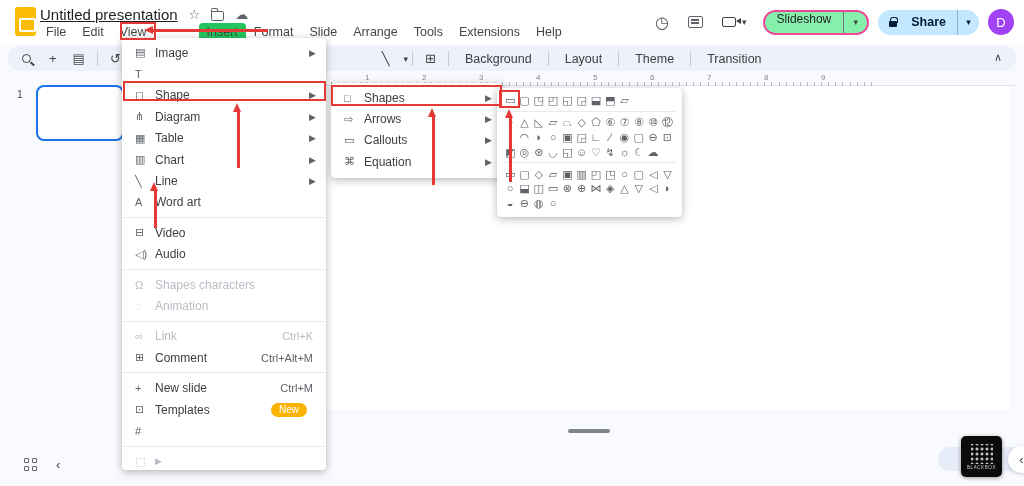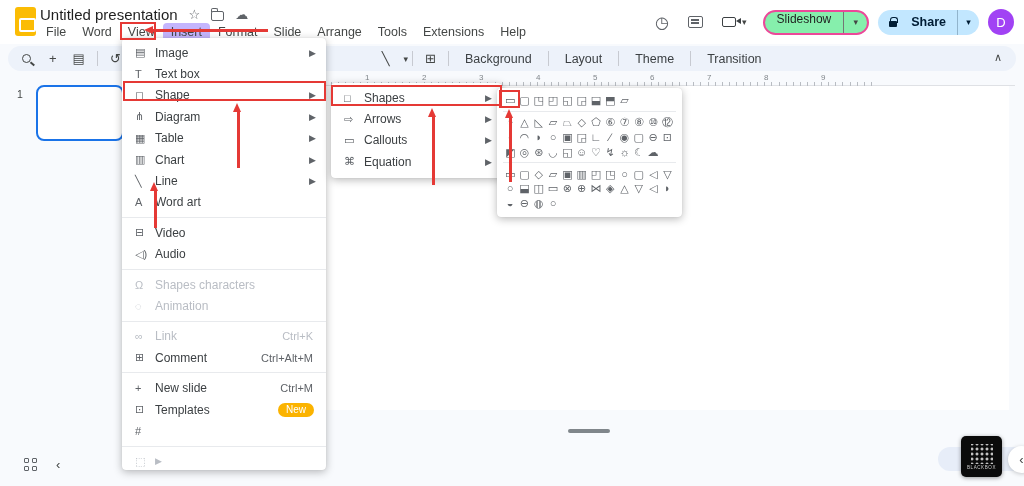--- a/index.html
+++ b/index.html
@@ -4,27 +4,27 @@
 <style>
   * { margin:0; padding:0; box-sizing:border-box; }
   body { font-family:"Liberation Sans","DejaVu Sans",sans-serif; }
   .app { position:relative; width:1024px; height:486px; background:#f8fafd; overflow:hidden; }
 
   
   .header { position:absolute; left:0; top:0; width:1024px; height:44px; background:#ffffff; }
   .slides-logo { position:absolute; left:15px; top:7px; width:21px; height:29px; background:#fbbc04; border-radius:3px; }
   .slides-logo::after { content:""; position:absolute; left:4px; top:11px; width:13px; height:10px; border:2px solid #fff; border-radius:2px; }
   .title-row { position:absolute; left:40px; top:6px; display:flex; align-items:center; gap:11px; }
-  .doc-title { font-size:15px; color:#1f1f1f; }
+  .doc-title { font-size:15px; color:#1f1f1f;text-decoration:underline; }
   .title-ico { font-size:13px; color:#5f6368; }
   .folder-ico { position:relative; width:13px; height:10px; border:1.4px solid #5f6368; border-radius:2px; margin-top:2px; }
   .folder-ico::before { content:""; position:absolute; left:-1px; top:-4px; width:5px; height:3px; border:1.4px solid #5f6368; border-bottom:none; border-radius:2px 2px 0 0; }
   .menubar { position:absolute; left:38px; top:23px; display:flex; font-size:12.5px; color:#444746; }
   .menu-item { padding:2px 8px; border-radius:4px; cursor:default; }
-  .menu-item.open { background:#c4b5fd; }
+  .menu-item.open { background:#22c55e;margin-left:44px; }
   .hdr-right { position:absolute; right:0; top:0; height:44px; display:flex; align-items:center; }
   .clock-ico { font-size:16px; color:#5f6368; margin-right:19px; }
   .comment-ico { width:15px; height:12px; border:1.6px solid #5f6368; border-radius:2px; position:relative; margin-right:19px; }
   .comment-ico::after { content:""; position:absolute; left:2px; top:2px; width:8px; height:1.6px; background:#5f6368; box-shadow:0 3px 0 #5f6368; }
   .cam-wrap { display:flex; align-items:center; margin-right:16px; }
   .cam-ico { width:14px; height:10px; background:transparent; border:1.7px solid #3c4043; border-radius:2px; position:relative; }
   .cam-ico::after { content:""; position:absolute; right:-6px; top:0px; border-top:3px solid transparent; border-bottom:3px solid transparent; border-right:5px solid #3c4043; }
   .caret { font-size:9px; color:#444746; margin-left:6px; }
   .slideshow-btn { display:flex; align-items:flex-start; height:25px; border:2px solid #ec4899; border-radius:13px; background:#86efac; margin-right:9px; }
   .slideshow-btn .lbl { font-size:12px; color:#1f1f1f; padding:0 12px; }
@@ -72,21 +72,21 @@
   
   .dropdown { position:absolute; background:#fff; border-radius:4px; box-shadow:0 2px 8px rgba(0,0,0,.28),0 0 1px rgba(0,0,0,.15); }
   .insert-menu { left:122px; top:38px; width:204px; height:432px; z-index:40; padding-top:4px; }
   .dd-row { height:21.4px; display:flex; align-items:center; font-size:12px; color:#3c4043; position:relative; }
   .dd-row .ico { width:20px; margin-left:13px; font-size:11px; color:#5f6368; flex:none; }
   .dd-row .lbl { flex:1; white-space:nowrap; }
   .dd-row .shortcut { font-size:11px; color:#5f6368; margin-right:13px; }
   .dd-row .sub-arr { font-size:9px; color:#5f6368; margin-right:10px; }
   .dd-row.disabled, .dd-row.disabled .ico, .dd-row.disabled .shortcut, .dd-row.disabled .sub-arr { color:#b9bdc4; }
   .dd-sep { border-top:1px solid #e8eaed; margin:4px 0; }
-  .badge { background:#fbb300; color:#fff; font-size:10px; padding:1.5px 8px; border-radius:9px; margin-right:12px; }
+  .badge { background:#fbb300; color:#fff; font-size:10px; padding:1.5px 8px; border-radius:9px; margin-right:19px; }
   .shape-submenu { left:331px; top:83px; width:171px; height:95px; z-index:45; padding-top:4px; }
   .shapes-palette { left:497px; top:88px; width:185px; z-index:50; padding:5px 6px 6px 6px; }
   .pal-row { display:flex; height:14.8px; align-items:center; }
   .pal-cell { width:14.3px; text-align:center; font-size:11px; color:#5f6368; line-height:14px; }
   .pal-sep { border-top:1px solid #e8eaed; margin:3px 0; }
 
   
   .red-box { position:absolute; border:2px solid #e53935; z-index:100; }
   .red-varrow { position:absolute; width:2.5px; background:#e53935; z-index:100; }
   .red-varrow::before { content:""; position:absolute; left:-4px; top:-8px; border-left:4.5px solid transparent; border-right:4.5px solid transparent; border-bottom:9px solid #e53935; }
@@ -101,21 +101,21 @@
   <div class="header">
     <div class="slides-logo"></div>
     <div class="title-row">
       <span class="doc-title">Untitled presentation</span>
       <span class="title-ico">☆</span>
       <span class="folder-ico"></span>
       <span class="title-ico">☁</span>
     </div>
     <div class="menubar" id="menubar">
         <span class="menu-item">File</span>
-        <span class="menu-item">Word</span>
+        <span class="menu-item">Edit</span>
         <span class="menu-item">View</span>
         <span class="menu-item open">Insert</span>
         <span class="menu-item">Format</span>
         <span class="menu-item">Slide</span>
         <span class="menu-item">Arrange</span>
         <span class="menu-item">Tools</span>
         <span class="menu-item">Extensions</span>
         <span class="menu-item">Help</span>
       </div>
     <div class="hdr-right">
@@ -196,21 +196,20 @@
   <div class="bb-circle">‹</div>
 
   <div class="dropdown insert-menu" id="insert-menu">
       <div class="dd-row">
         <span class="ico">▤</span>
         <span class="lbl">Image</span>
         <span class="sub-arr">▶</span>
       </div>
       <div class="dd-row">
         <span class="ico">T</span>
-        <span class="lbl">Text box</span>
       </div>
       <div class="dd-row">
         <span class="ico">◻</span>
         <span class="lbl">Shape</span>
         <span class="sub-arr">▶</span>
       </div>
       <div class="dd-row">
         <span class="ico">⋔</span>
         <span class="lbl">Diagram</span>
         <span class="sub-arr">▶</span>

